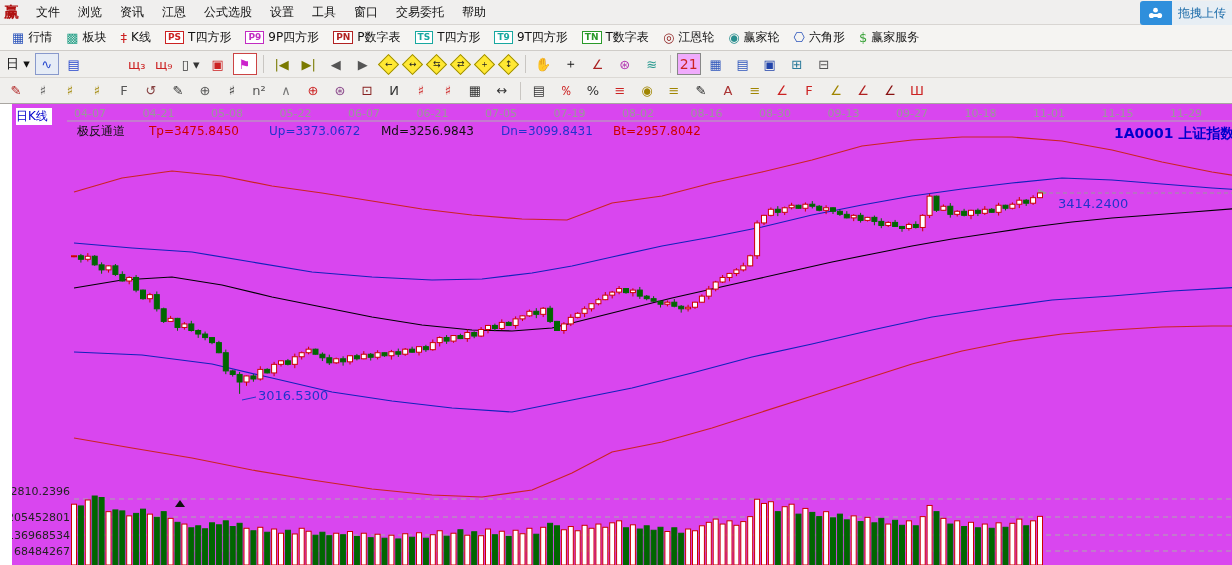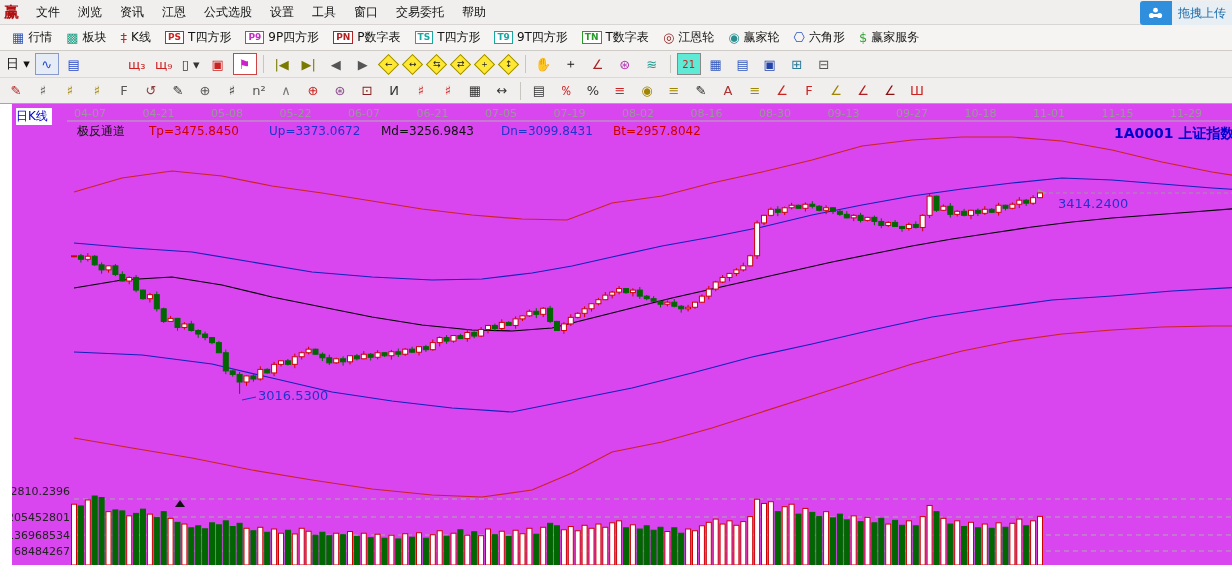--- a/index.html
+++ b/index.html
@@ -145,21 +145,21 @@
     <div class="dia">
       <span>↕</span>
     </div>
     <div class="sep"></div>
     <div class="ibox" style="color: rgb(68, 68, 68);">✋</div>
     <div class="ibox" style="color: rgb(17, 17, 17);">＋</div>
     <div class="ibox" style="color: rgb(170, 34, 34);">∠</div>
     <div class="ibox" style="color: rgb(176, 48, 176);">⊛</div>
     <div class="ibox" style="color: rgb(42, 154, 144);">≋</div>
     <div class="sep"></div>
-    <div class="ibox" style="border: 1px solid rgb(136, 136, 136); font-size: 10px; background: #5eead4; color: rgb(204, 34, 34);">21</div>
+    <div class="ibox" style="border: 1px solid rgb(136, 136, 136); font-size: 14px; background: #f0abfc; color: rgb(204, 34, 34);">21</div>
     <div class="ibox" style="color: rgb(45, 85, 187);">▦</div>
     <div class="ibox" style="color: rgb(45, 85, 187);">▤</div>
     <div class="ibox" style="color: rgb(34, 68, 170);">▣</div>
     <div class="ibox" style="color: rgb(42, 122, 154);">⊞</div>
     <div class="ibox" style="color: rgb(85, 85, 85);">⊟</div>
   </div>
 
 <div class="bar" id="tb-draw">
     <div class="ibox" style="color: rgb(176, 32, 32);">✎</div>
     <div class="ibox" style="color: rgb(85, 85, 85);">♯</div>

